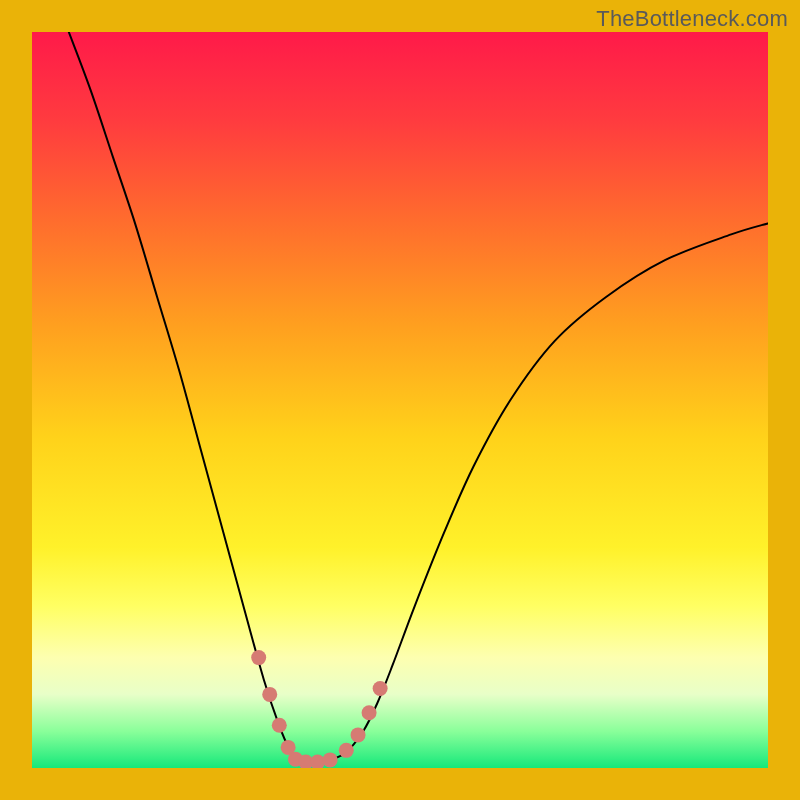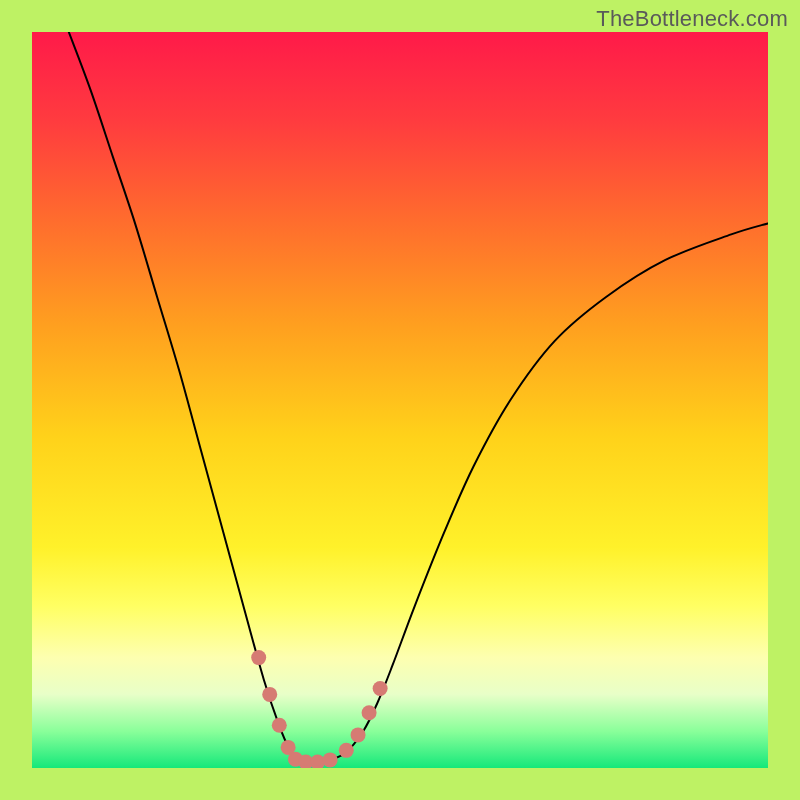--- a/index.html
+++ b/index.html
@@ -10,21 +10,21 @@
     background: #000;
     overflow: hidden;
     font-family: Arial, Helvetica, sans-serif;
   }
   .frame {
     position: absolute;
     top: 0;
     left: 0;
     width: 800px;
     height: 800px;
-    background: #bef264;
+    background: #eab308;
   }
   .plot {
     position: absolute;
     top: 32px;
     left: 32px;
     width: 736px;
     height: 736px;
     overflow: hidden;
   }
   .watermark {

